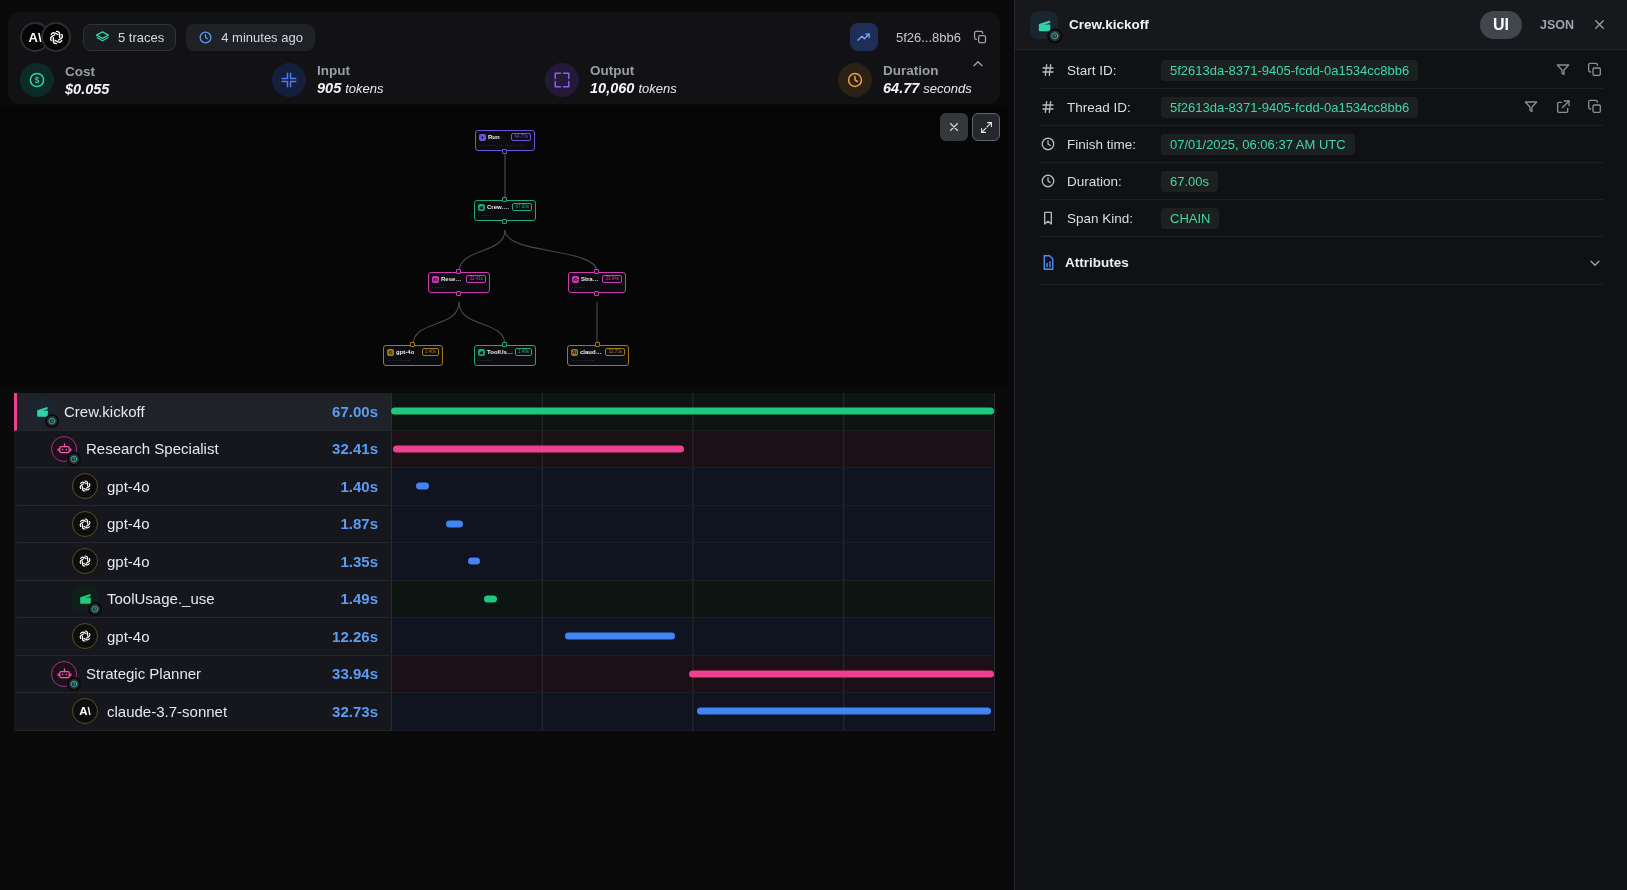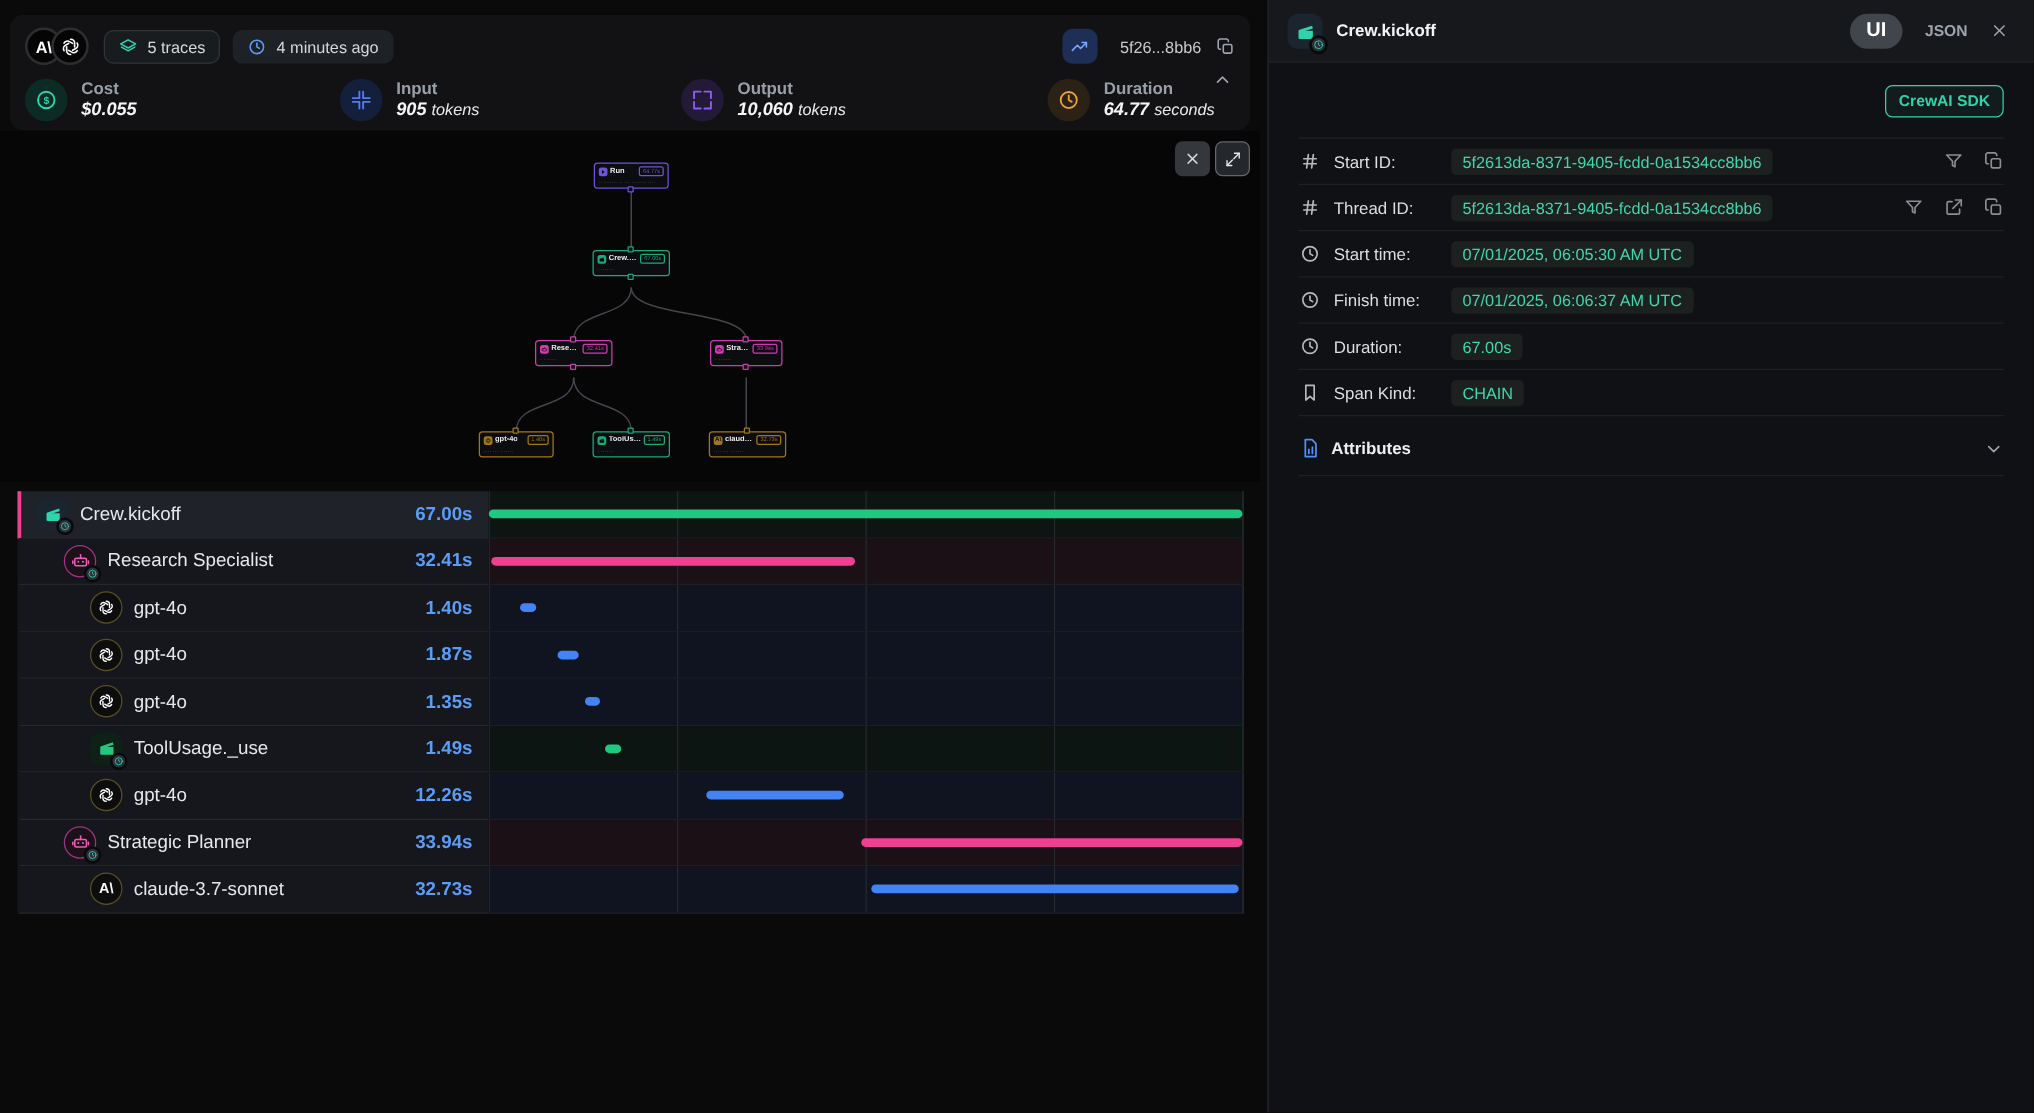--- a/index.html
+++ b/index.html
@@ -605,23 +605,20 @@
         <button class="tab-ui">UI</button>
         <button class="tab-json">JSON</button>
         <button class="pclose" id="panelClose">
             <svg viewBox="0 0 24 24" width="15" height="15" fill="none" stroke="currentColor" stroke-width="2" stroke-linecap="round" stroke-linejoin="round">
               <path d="M6 6l12 12M18 6 6 18"></path>
             </svg>
           </button>
       </div>
     </div>
     <div class="panel-body">
-      <div class="sdk-row">
-        <span class="sdk-badge">CrewAI SDK</span>
-      </div>
       <div id="fields">
           <div class="frow">
             <span class="ficon">
               <svg viewBox="0 0 24 24" width="16" height="16" fill="none" stroke="currentColor" stroke-width="2" stroke-linecap="round" stroke-linejoin="round">
                 <path d="M4.5 9h15M4.5 15h15M10 4 8 20M16 4l-2 16"></path>
               </svg>
             </span>
             <span class="flabel">Start ID:</span>
             <span class="fval">5f2613da-8371-9405-fcdd-0a1534cc8bb6</span>
             <span class="factions">
@@ -659,31 +656,20 @@
                   <path d="M21 3 11 13"></path>
                 </svg>
               </span>
               <span>
                 <svg viewBox="0 0 24 24" width="16" height="16" fill="none" stroke="currentColor" stroke-width="2" stroke-linecap="round" stroke-linejoin="round">
                   <rect x="9" y="9" width="11" height="11" rx="2"></rect>
                   <path d="M5.5 15H5a2.5 2.5 0 0 1-2.5-2.5v-8A2.5 2.5 0 0 1 5 2h8a2.5 2.5 0 0 1 2.5 2.5V5"></path>
                 </svg>
               </span>
             </span>
-          </div>
-          <div class="frow">
-            <span class="ficon">
-              <svg viewBox="0 0 24 24" width="16" height="16" fill="none" stroke="currentColor" stroke-width="2" stroke-linecap="round" stroke-linejoin="round">
-                <circle cx="12" cy="12" r="8.6"></circle>
-                <path d="M12 7.2V12l3.2 2"></path>
-              </svg>
-            </span>
-            <span class="flabel">Start time:</span>
-            <span class="fval">07/01/2025, 06:05:30 AM UTC</span>
-            <span class="factions"></span>
           </div>
           <div class="frow">
             <span class="ficon">
               <svg viewBox="0 0 24 24" width="16" height="16" fill="none" stroke="currentColor" stroke-width="2" stroke-linecap="round" stroke-linejoin="round">
                 <circle cx="12" cy="12" r="8.6"></circle>
                 <path d="M12 7.2V12l3.2 2"></path>
               </svg>
             </span>
             <span class="flabel">Finish time:</span>
             <span class="fval">07/01/2025, 06:06:37 AM UTC</span>

